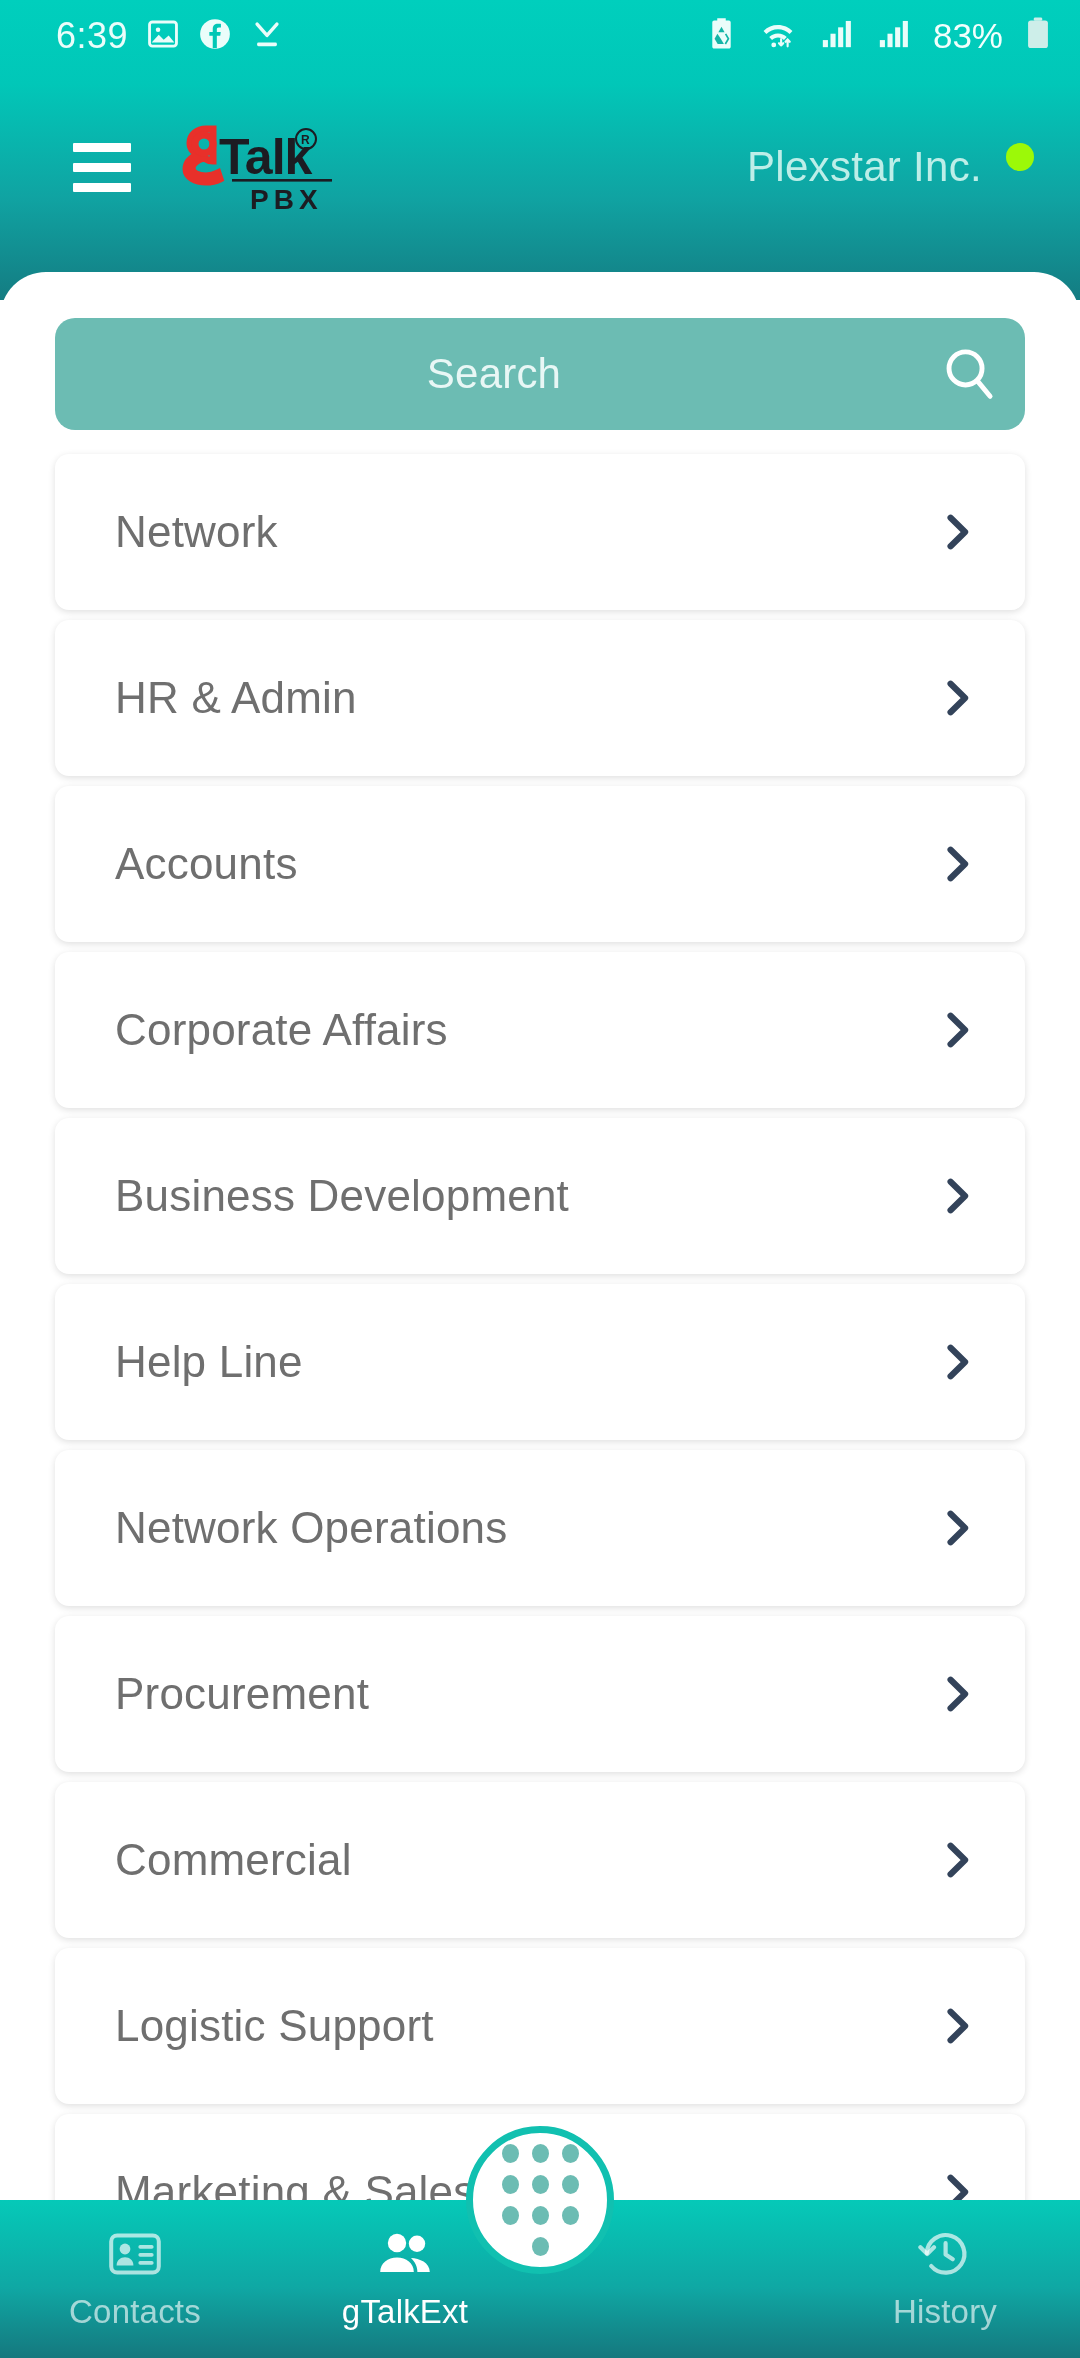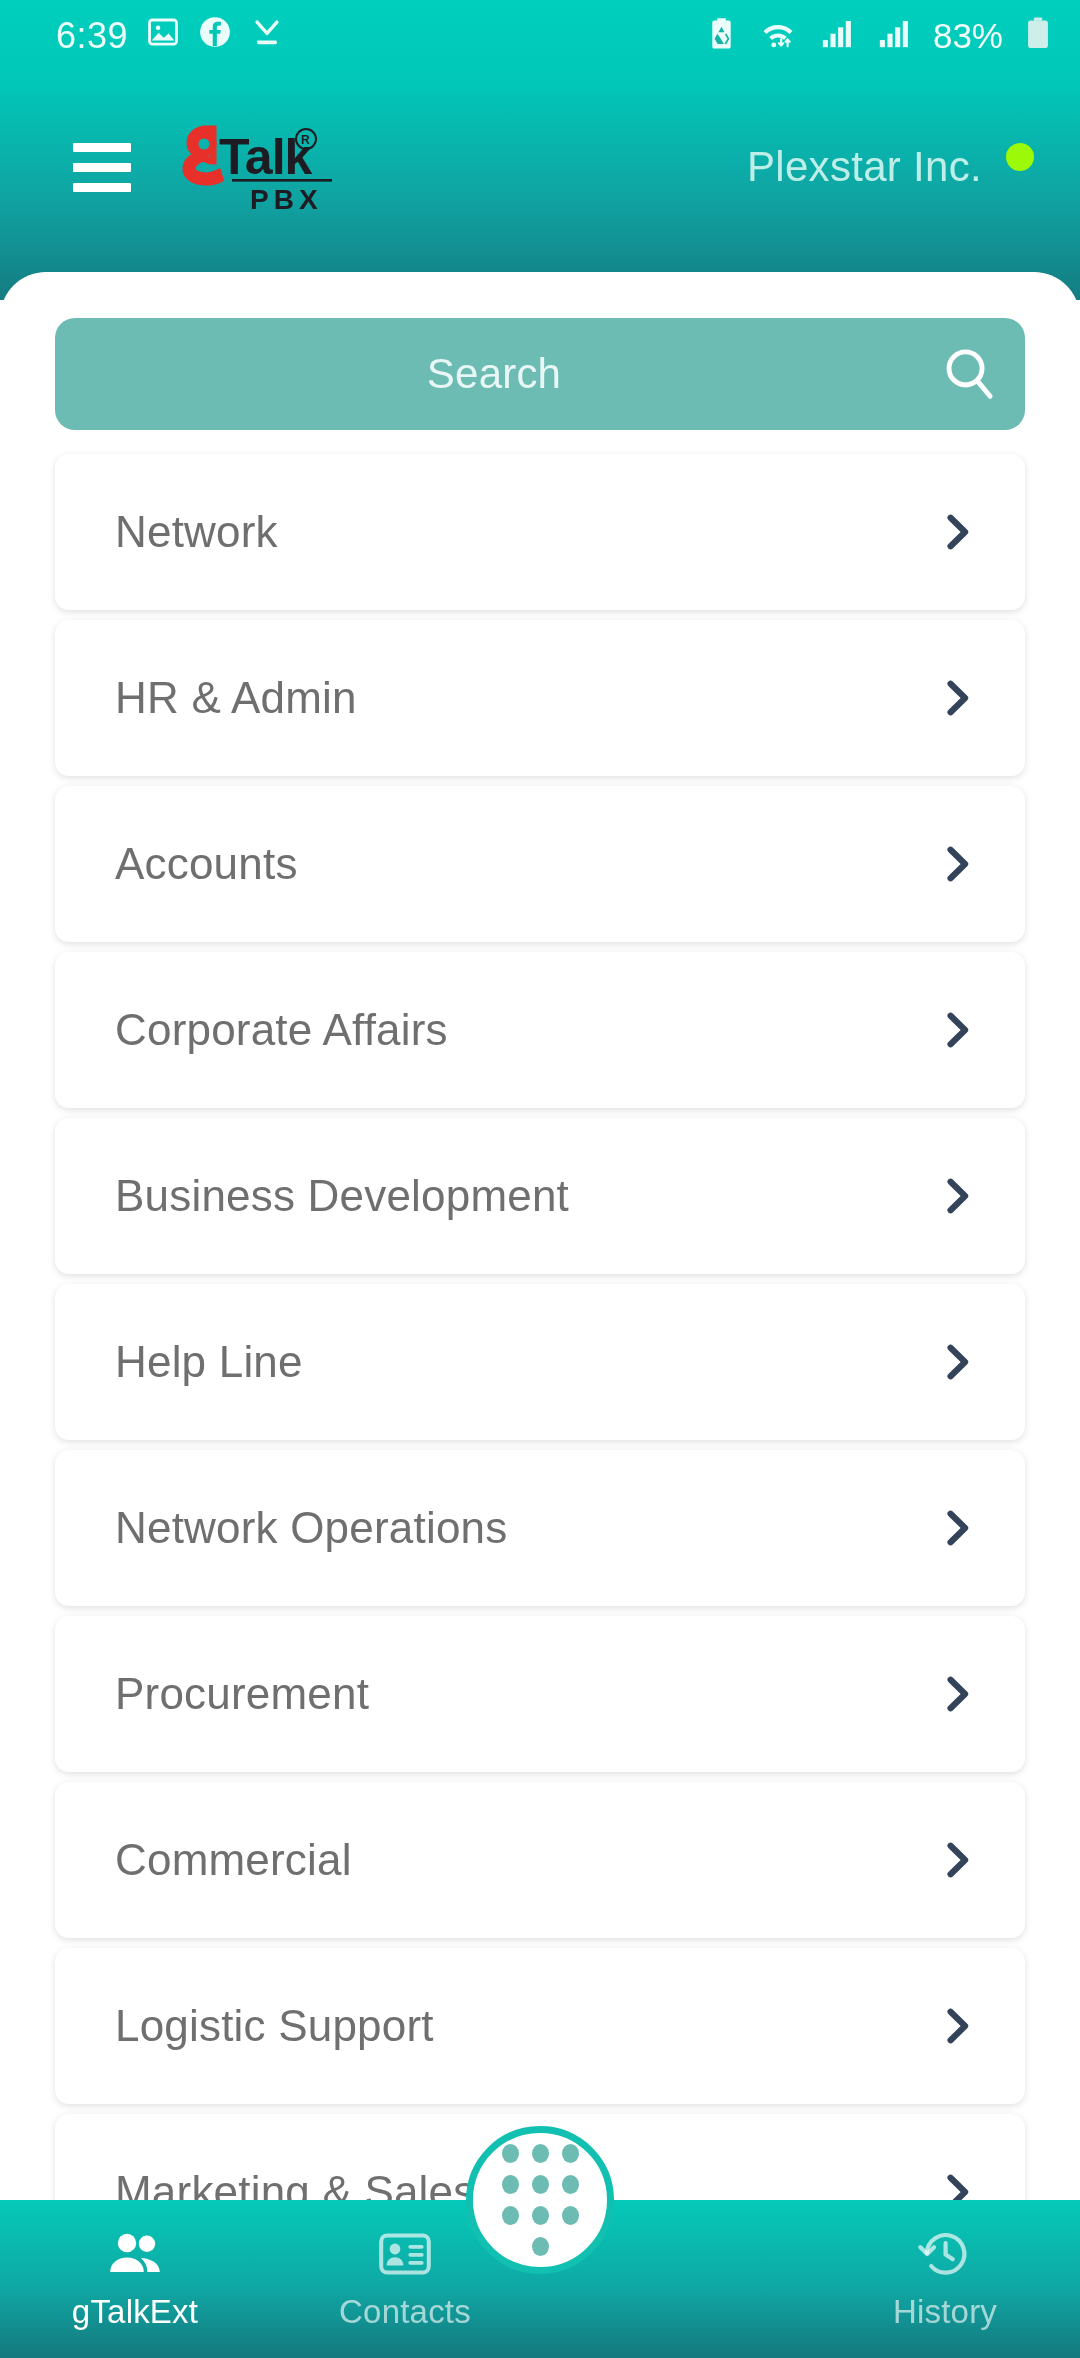--- a/index.html
+++ b/index.html
@@ -17,21 +17,21 @@
   .header-bg {
     position:absolute; top:0; left:0; width:1080px; height:300px;
     background:linear-gradient(180deg,#00CFBD 0%, #01C7B8 28%, #10A3A2 66%, #147C82 100%);
   }
 
   .statusbar {
     position:absolute; top:0; left:0; width:1080px; height:72px;
     display:flex; align-items:center; justify-content:space-between;
     padding:0 28px 0 56px; color:#ffffff;
   }
-  .sb-left { display:flex; gap:18px; }
+  .sb-left { display:flex; align-items:center; gap:18px; }
   .sb-time { font-size:36px; font-weight:400; letter-spacing:.5px; color:#eafdfa; }
   .sb-right { display:flex; align-items:flex-start; gap:21px; }
   .sb-batt-pct { font-size:35px; font-weight:400; color:#f2fffd; letter-spacing:0px; }
   .sb-ico { display:block; }
 
   
   .appbar {
     position:absolute; top:72px; left:0; width:1080px; height:190px;
     display:flex; align-items:center; padding:0 30px 0 60px;
   }
@@ -297,46 +297,46 @@
             <svg width="44" height="44" viewBox="0 0 24 24">
               <path d="M8.5 4.2L16.4 12l-7.9 7.8" fill="none" stroke="#33435A" stroke-width="3.4" stroke-linecap="round" stroke-linejoin="round"></path>
             </svg>
           </div>
         </div>
       </div>
   </div>
 
   <div class="bottomnav">
 
-    <div class="navitem active">
-      <div class="nav-ico">
-        <svg width="56" height="46" viewBox="0 0 28 23">
-          <circle cx="10" cy="6" r="4.6" fill="#ffffff"></circle>
-          <circle cx="20" cy="6.4" r="4.1" fill="#ffffff"></circle>
-          <path d="M1.6 20.5c0-4.4 3.8-7.2 8.4-7.2s8.4 2.8 8.4 7.2z" fill="#ffffff"></path>
-          <path d="M17 13.5c4.3.2 9.4 2.3 9.4 7h-6.2c0-2.8-1.3-5.2-3.2-7z" fill="#ffffff"></path>
-        </svg>
-      </div>
-      <div class="nav-label">gTalkExt</div>
-    </div>
-
     <div class="navitem">
       <div class="nav-ico">
         <svg width="54" height="46" viewBox="0 0 27 23">
           <rect x="1.6" y="2.2" width="23.8" height="18.6" rx="3" fill="none" stroke="rgba(255,255,255,.66)" stroke-width="2"></rect>
           <circle cx="8.5" cy="9" r="2.7" fill="rgba(255,255,255,.66)"></circle>
           <path d="M4.3 17.2c0-2.6 1.9-4.1 4.2-4.1s4.2 1.5 4.2 4.1z" fill="rgba(255,255,255,.66)"></path>
           <rect x="15.2" y="7" width="7.6" height="1.9" rx=".9" fill="rgba(255,255,255,.66)"></rect>
           <rect x="15.2" y="11" width="7.6" height="1.9" rx=".9" fill="rgba(255,255,255,.66)"></rect>
           <rect x="15.2" y="15" width="7.6" height="1.9" rx=".9" fill="rgba(255,255,255,.66)"></rect>
         </svg>
       </div>
       <div class="nav-label">Contacts</div>
     </div>
 
+    <div class="navitem active">
+      <div class="nav-ico">
+        <svg width="56" height="46" viewBox="0 0 28 23">
+          <circle cx="10" cy="6" r="4.6" fill="#ffffff"></circle>
+          <circle cx="20" cy="6.4" r="4.1" fill="#ffffff"></circle>
+          <path d="M1.6 20.5c0-4.4 3.8-7.2 8.4-7.2s8.4 2.8 8.4 7.2z" fill="#ffffff"></path>
+          <path d="M17 13.5c4.3.2 9.4 2.3 9.4 7h-6.2c0-2.8-1.3-5.2-3.2-7z" fill="#ffffff"></path>
+        </svg>
+      </div>
+      <div class="nav-label">gTalkExt</div>
+    </div>
+
     <div class="navitem spacer"></div>
 
     <div class="navitem">
       <div class="nav-ico">
         <svg width="54" height="48" viewBox="0 0 27 24">
           <path d="M4.4 11.6A9.4 9.4 0 1 1 6.6 18" fill="none" stroke="rgba(255,255,255,.66)" stroke-width="2.1" stroke-linecap="round"></path>
           <path d="M1.2 8.6l3.4 3.4 3.4-3.4" fill="none" stroke="rgba(255,255,255,.66)" stroke-width="2.1" stroke-linecap="round" stroke-linejoin="round"></path>
           <path d="M13.8 6.6v5.6l3.6 2.4" fill="none" stroke="rgba(255,255,255,.66)" stroke-width="2.1" stroke-linecap="round" stroke-linejoin="round"></path>
         </svg>
       </div>

